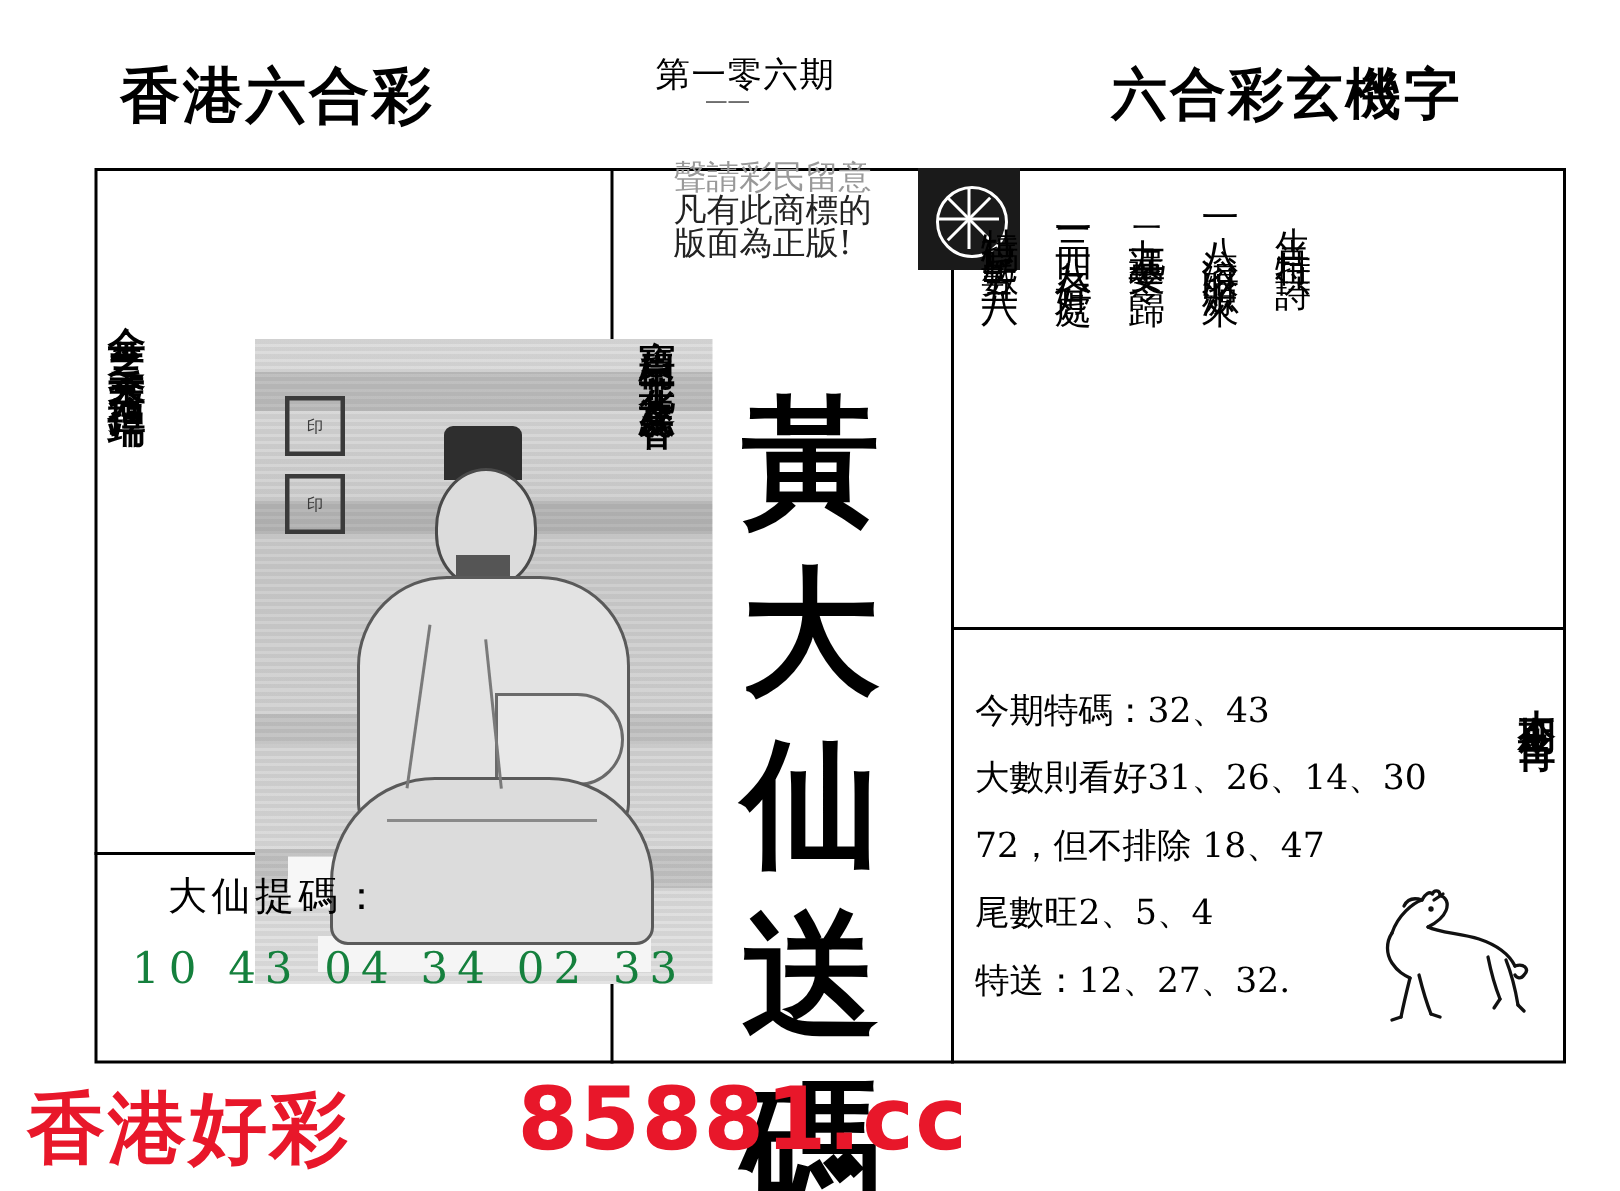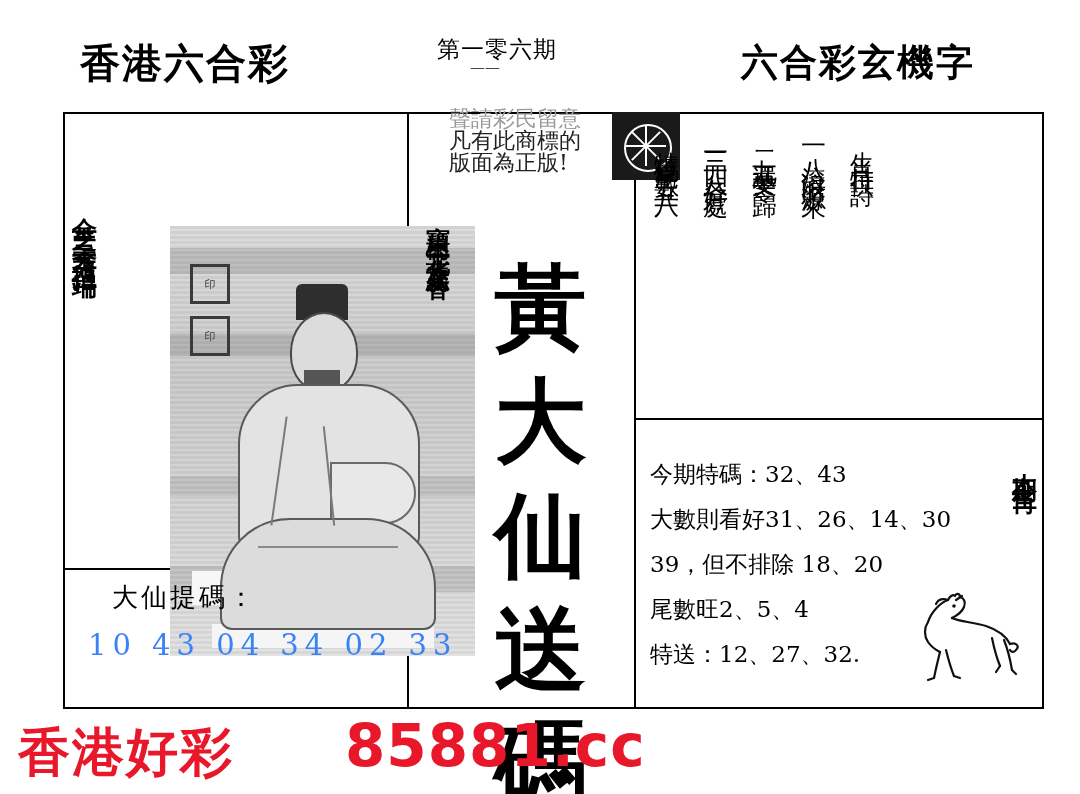--- a/index.html
+++ b/index.html
@@ -190,21 +190,21 @@
     font-size: 26px;
     letter-spacing: 3px;
     color: #000;
   }
   .lb-nums {
     position: absolute;
     left: 88px; top: 616px;
     font-family: "DejaVu Serif", serif;
     font-size: 29px;
     letter-spacing: 6px;
-    color: #3b82f6;
+    color: #15803d;
     white-space: nowrap;
   }
 
   
   .center-title {
     position: absolute;
     left: 468px; top: 238px;
     width: 145px;
     font-family: "DejaVu Serif", serif;
     font-weight: bold;
@@ -387,21 +387,21 @@
     <div class="poem-col title">生肖特供詩</div>
     <div class="poem-col">一八滾滾財源來</div>
     <div class="poem-col">二九還要零一歸</div>
     <div class="poem-col">三一四八各好處</div>
     <div class="poem-col">特碼尾數五三八</div>
   </div>
 
   <div class="rb">
     <div>今期特碼：32、43</div>
     <div>大數則看好31、26、14、30</div>
-    <div>39，但不排除 18、20</div>
+    <div>72，但不排除 18、47</div>
     <div>尾數旺2、5、4</div>
     <div>特送：12、27、32.</div>
   </div>
 
   <div class="rb-vlabel">本期生肖</div>
 
   <div class="horse">
     <svg viewBox="0 0 110 92" width="110" height="92" aria-hidden="true">
       <g fill="none" stroke="#111" stroke-width="2.2" stroke-linecap="round" stroke-linejoin="round">
         <path d="M16 30 C20 18, 30 10, 36 8 C38 4, 41 2, 43 4 C44 1, 48 1, 48 5 C52 6, 54 10, 52 15 C50 20, 44 24, 40 26"></path>

